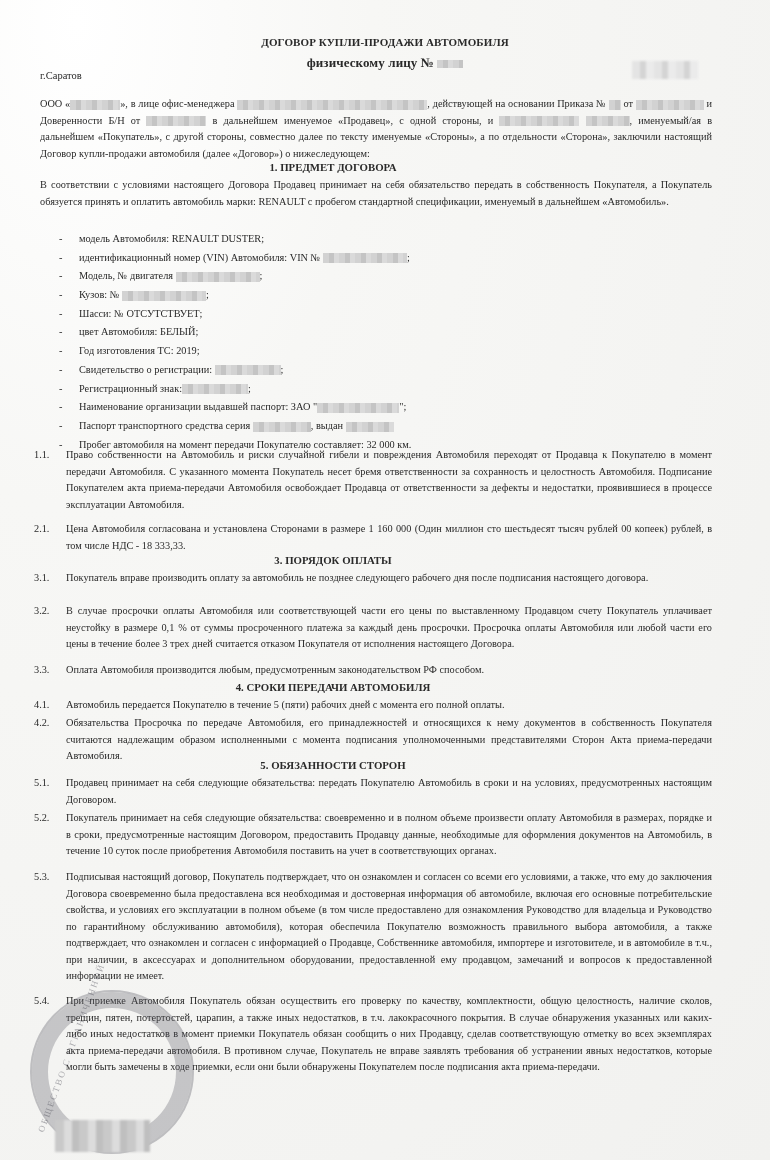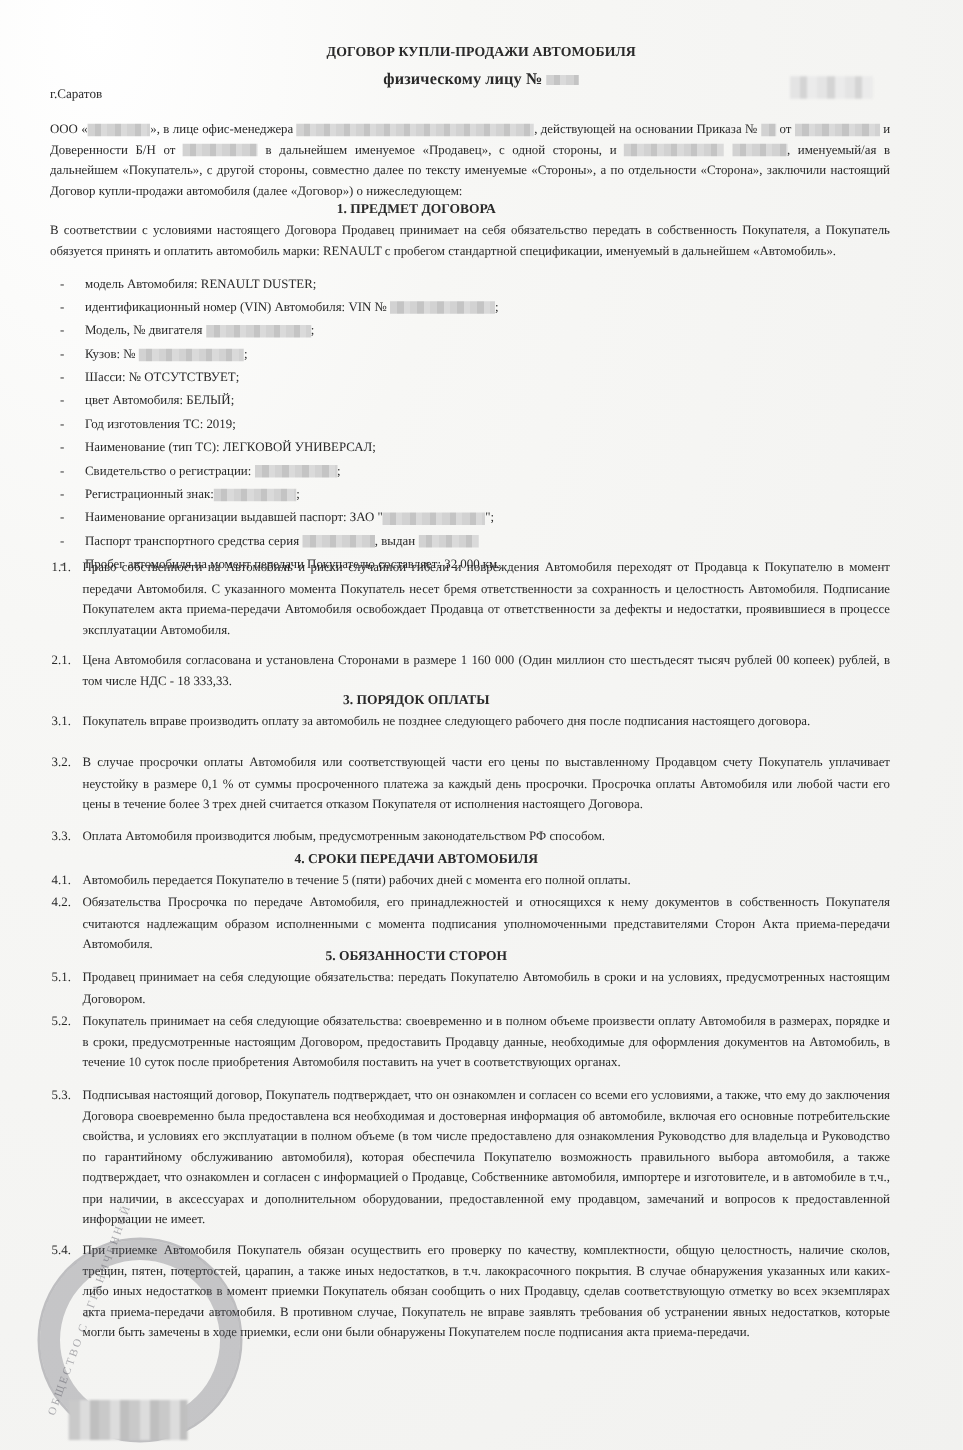--- a/index.html
+++ b/index.html
@@ -31,25 +31,25 @@
     .para {
       position: absolute; left: 40px; width: 672px;
       font-size: 10.3px; line-height: 16.6px; text-align: justify;
       text-align-last: left;
     }
     .intro { top: 96px; }
     .sec-h {
       position: absolute; left: 0; width: 666px; text-align: center;
       font-weight: bold; font-size: 10.8px;
     }
-    .list { position: absolute; left: 40px; top: 219px; width: 600px; margin: 0; padding: 0; list-style: none; font-family: Liberation Serif, serif; }
+    .list { position: absolute; left: 40px; top: 219px; width: 600px; margin: 11px; padding: 0; list-style: none; font-family: Liberation Serif, serif; }
     .list li { font-size: 10.3px; height: 18.7px; line-height: 18.7px; white-space: nowrap; }
     .list .dash { display: inline-block; width: 28px; text-align: left; padding-left: 8px; box-sizing: border-box; }
     .clause { position: absolute; left: 34px; width: 678px; font-size: 10.3px; line-height: 16.5px; }
-    .clause .num { position: absolute; left: 0; top: 0; width: 30px; text-align: center; }
+    .clause .num { position: absolute; left: 0; top: 0; width: 30px; }
     .clause .txt { margin-left: 32px; text-align: justify; text-align-last: left; font-family: Liberation Serif, serif; }
     .stamp {
       position: absolute; left: 30px; top: 990px; width: 160px; height: 160px;
       border-radius: 50%; border: 2px solid rgba(90,90,100,0.35);
       box-shadow: inset 0 0 0 14px rgba(0,0,0,0), inset 0 0 0 16px rgba(90,90,100,0.3);
     }
     .stamp-text {
       position: absolute; left: 36px; top: 1010px; font-size: 9px; color: rgba(80,80,90,0.45);
       transform: rotate(-70deg); transform-origin: left top; letter-spacing: 2px; white-space: nowrap;
     }
@@ -86,21 +86,20 @@
   <div class="para" style="top:177px">В соответствии с условиями настоящего Договора Продавец принимает на себя обязательство передать в собственность Покупателя, а Покупатель обязуется принять и оплатить автомобиль марки: RENAULT с пробегом стандартной спецификации, именуемый в дальнейшем «Автомобиль».</div>
 
   <ul class="list">
     <li><span class="dash">-</span><span>модель Автомобиля: RENAULT DUSTER;</span></li>
     <li><span class="dash">-</span><span>идентификационный номер (VIN) Автомобиля: VIN №</span> <span class="redact" style="width:84px"></span><span>;</span></li>
     <li><span class="dash">-</span><span>Модель, № двигателя</span> <span class="redact" style="width:84px"></span><span>;</span></li>
     <li><span class="dash">-</span><span>Кузов: №</span> <span class="redact" style="width:84px"></span><span>;</span></li>
     <li><span class="dash">-</span><span>Шасси: № ОТСУТСТВУЕТ;</span></li>
     <li><span class="dash">-</span><span>цвет Автомобиля: БЕЛЫЙ;</span></li>
     <li><span class="dash">-</span><span>Год изготовления ТС: 2019;</span></li>
-    <li><span class="dash">-</span><span>Наименование (тип ТС): ЛЕГКОВОЙ УНИВЕРСАЛ;</span></li>
     <li><span class="dash">-</span><span>Свидетельство о регистрации:</span> <span class="redact" style="width:66px"></span><span>;</span></li>
     <li><span class="dash">-</span><span>Регистрационный знак:</span><span class="redact" style="width:66px"></span><span>;</span></li>
     <li><span class="dash">-</span><span>Наименование организации выдавшей паспорт: ЗАО "</span><span class="redact" style="width:82px"></span><span>";</span></li>
     <li><span class="dash">-</span><span>Паспорт транспортного средства серия</span> <span class="redact" style="width:58px"></span><span>, выдан</span> <span class="redact" style="width:48px"></span></li>
     <li><span class="dash">-</span><span>Пробег автомобиля на момент передачи Покупателю составляет: 32 000 км.</span></li>
   </ul>
 
   <div class="clause" style="top:447px">
     <span class="num">1.1.</span>
     <div class="txt">Право собственности на Автомобиль и риски случайной гибели и повреждения Автомобиля переходят от Продавца к Покупателю в момент передачи Автомобиля. С указанного момента Покупатель несет бремя ответственности за сохранность и целостность Автомобиля. Подписание Покупателем акта приема-передачи Автомобиля освобождает Продавца от ответственности за дефекты и недостатки, проявившиеся в процессе эксплуатации Автомобиля.</div>

